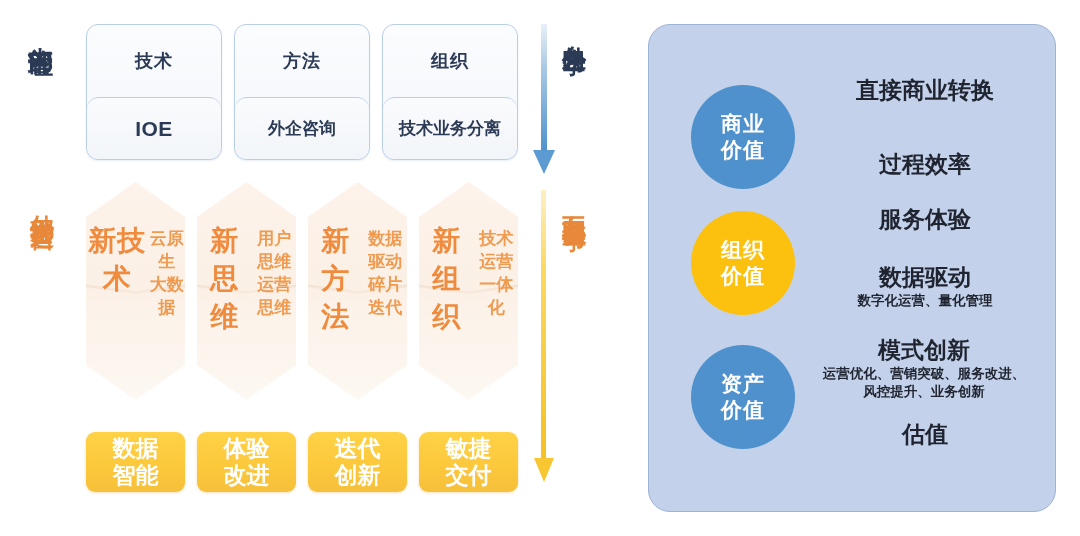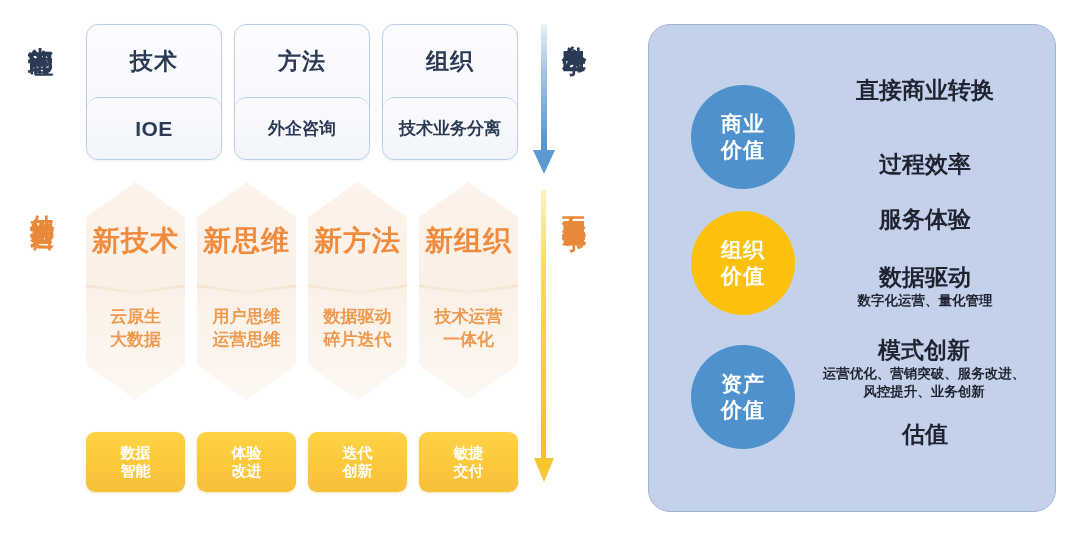--- a/index.html
+++ b/index.html
@@ -38,21 +38,21 @@
     border: 1.6px solid #b9cfe6;
     border-radius: 12px;
     background: linear-gradient(180deg,#fbfcfe 0%, #f3f6fa 100%);
     display: flex; flex-direction: column;
     overflow: hidden;
     box-shadow: 0 1px 2px rgba(140,165,195,.18);
   }
   .tc-head {
     flex: 0 0 54%;
     display: flex; align-items: center; justify-content: center;
-    font-size: 23px; font-weight: bold; color: #2b3a55;
+    font-size: 18px; font-weight: bold; color: #2b3a55;
     letter-spacing: 1px;
     font-family: Liberation Serif, serif;
   }
   .tc-body {
     flex: 1 1 auto;
     border-top: 1.6px solid #b9cfe6;
     border-radius: 12px;
     background: linear-gradient(180deg,#fafbfd 0%, #f2f5f9 100%);
     display: flex; align-items: center; justify-content: center;
     text-align: center;
@@ -82,21 +82,21 @@
     font-size: 24px; color: #e8883a;
     display: flex; align-items: center;
   }
   .pillars {
     position: absolute; left: 86px; top: 182px;
     width: 432px; height: 218px;
     display: flex; gap: 12px;
   }
   .pillar {
     flex: 1; position: relative;
-    display: flex; flex-direction: column;
+    display: flex; flex-direction: row;
   }
   .pillar .shape {
     position: absolute; inset: 0;
     background: linear-gradient(180deg,#fdf3ea 0%, #fbf0e6 45%, #fdf8f2 100%);
     clip-path: polygon(0% 16%, 50% 0%, 100% 16%, 100% 84%, 50% 100%, 0% 84%);
   }
   .pillar .divider {
     position: absolute; left: 0; right: 0; top: 47%;
     height: 16px;
     background: linear-gradient(180deg,rgba(236,214,190,.55) 0%, rgba(255,255,255,0) 100%);
@@ -122,21 +122,21 @@
     position: absolute; left: 86px; top: 432px;
     width: 432px; height: 60px;
     display: flex; gap: 12px;
   }
   .bchip {
     flex: 1;
     border-radius: 9px;
     background: linear-gradient(180deg,#ffd246 0%, #fcc83c 55%, #f6c03a 100%);
     display: flex; align-items: center; justify-content: center;
     text-align: center;
-    color: #ffffff; font-size: 15px; font-weight: bold;
+    color: #ffffff; font-size: 23px; font-weight: bold;
     line-height: 1.18;
     box-shadow: 0 1px 3px rgba(214,160,30,.3);
   }
 
   
   .panel {
     position: absolute; left: 648px; top: 24px;
     width: 408px; height: 488px;
     background: #c3d2ea;
     border: 1.5px solid #9db3d4;

